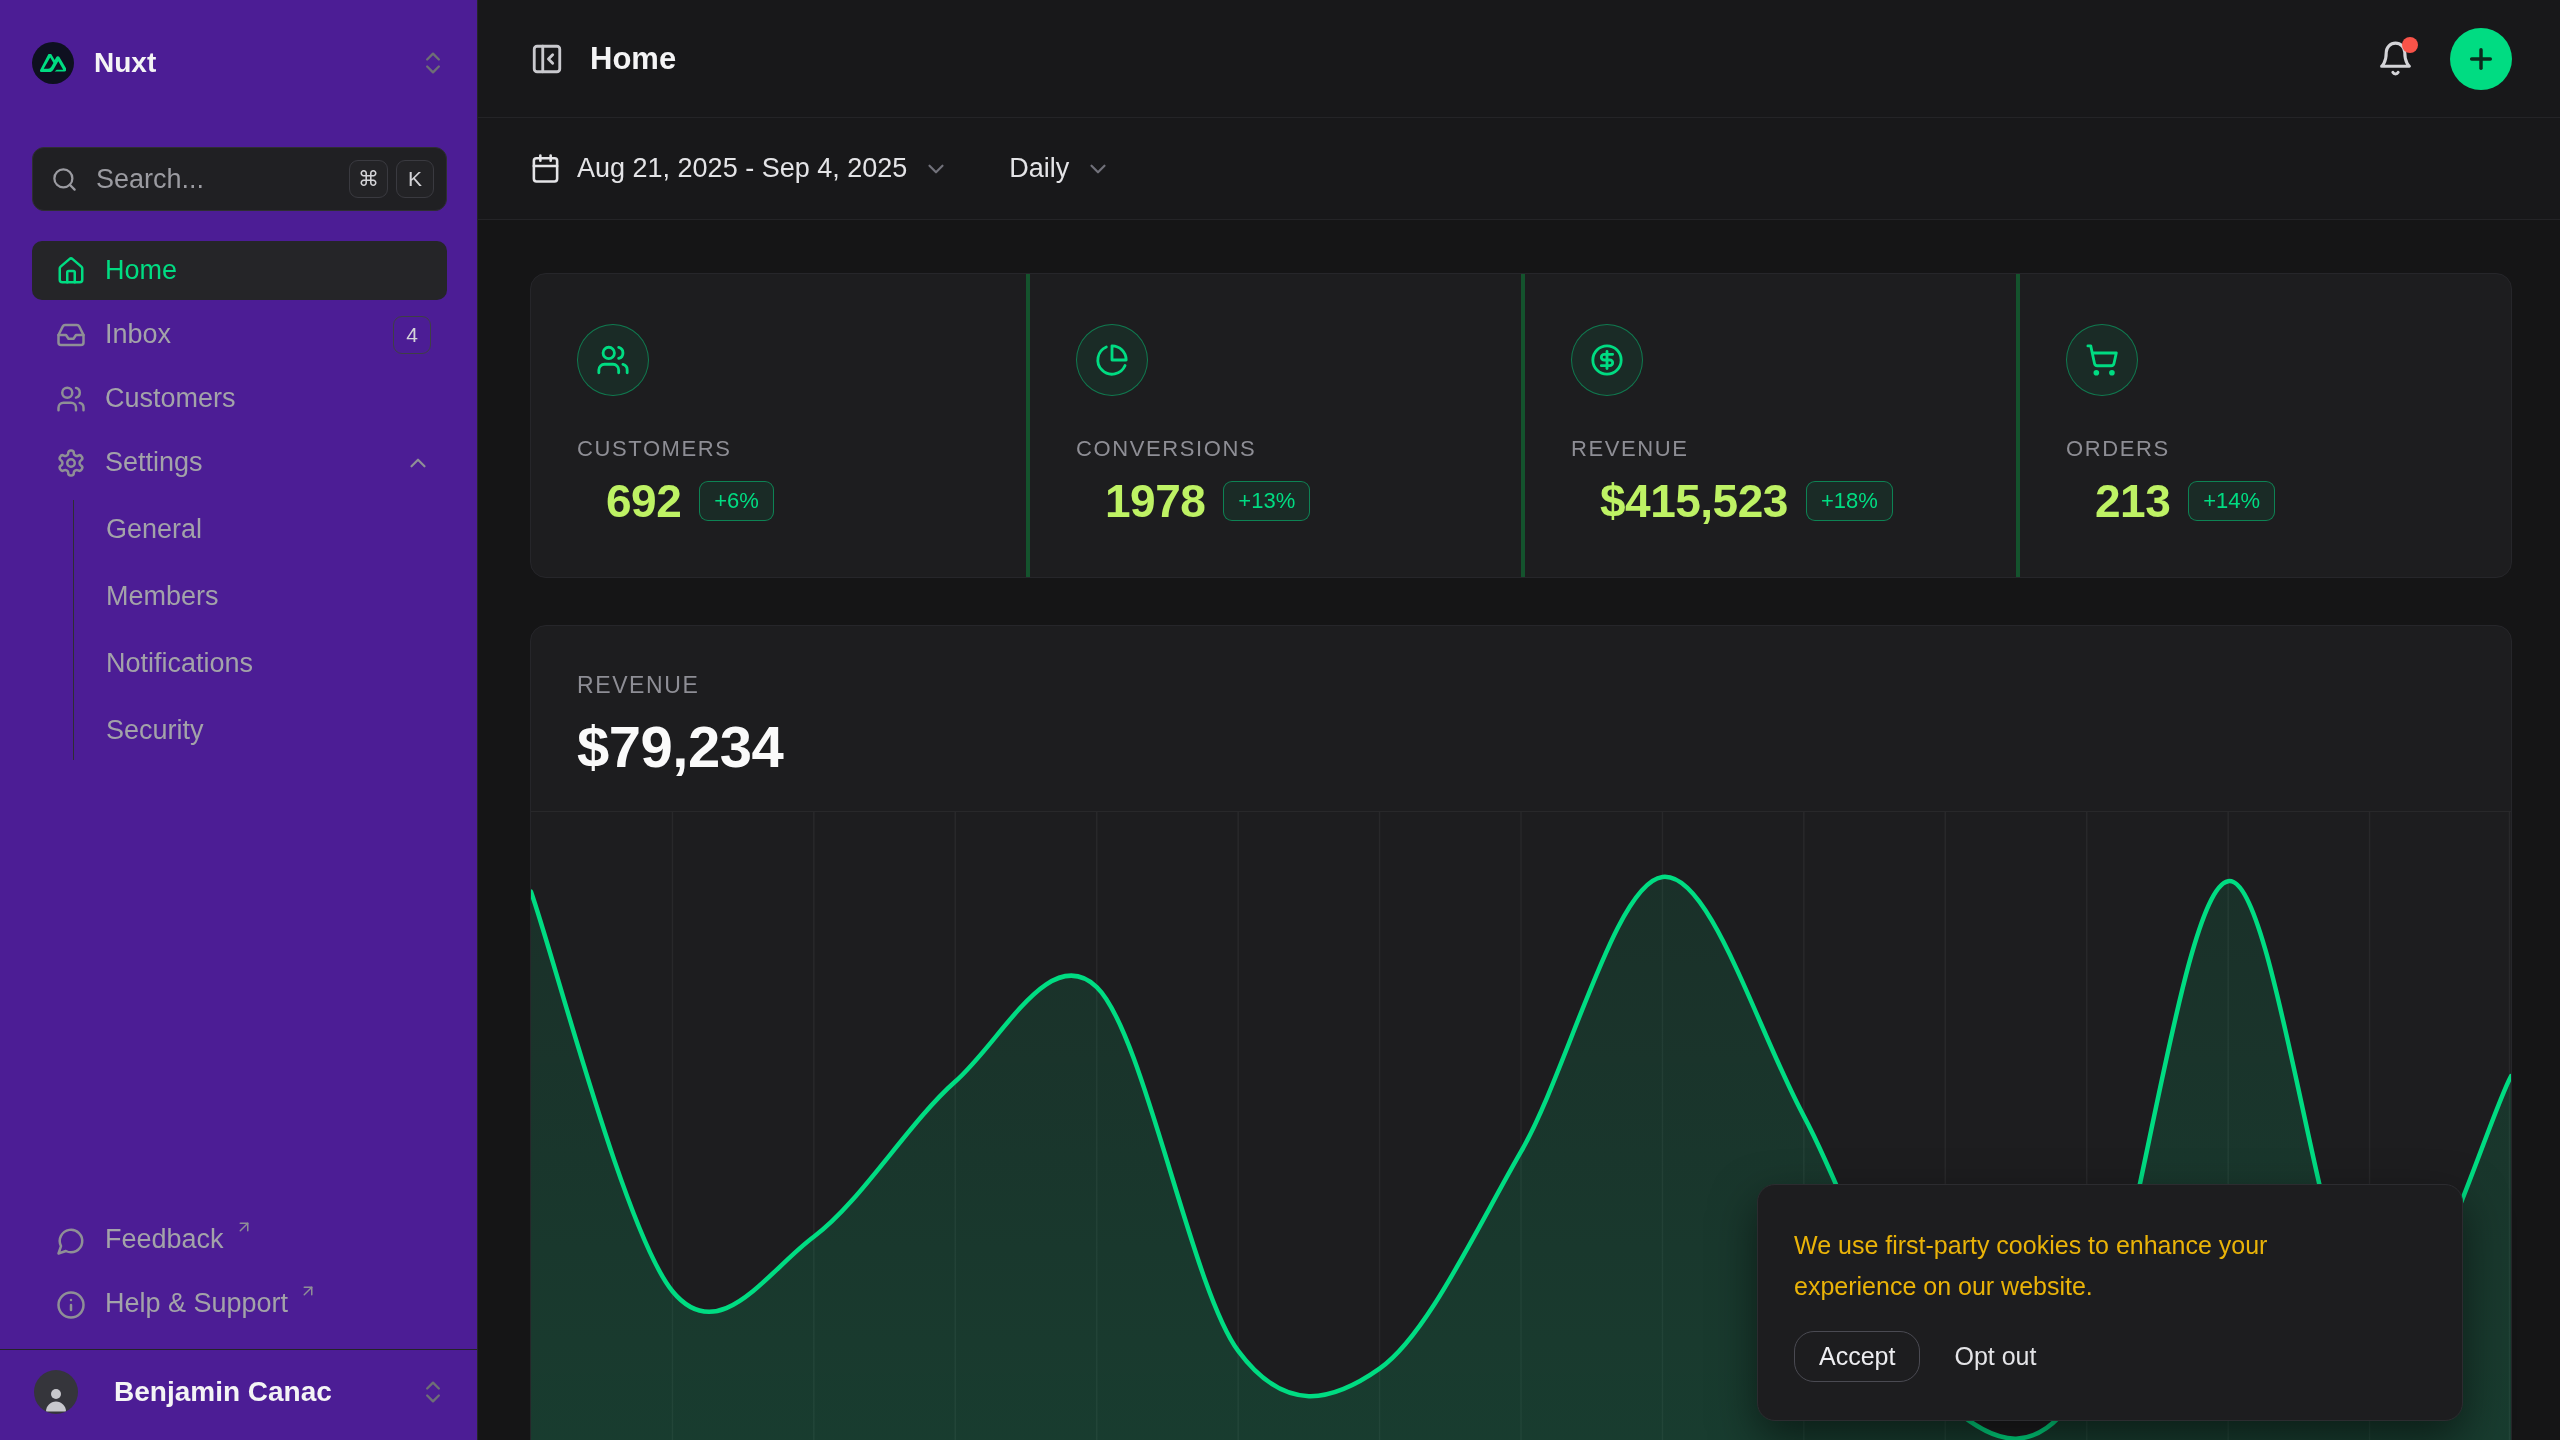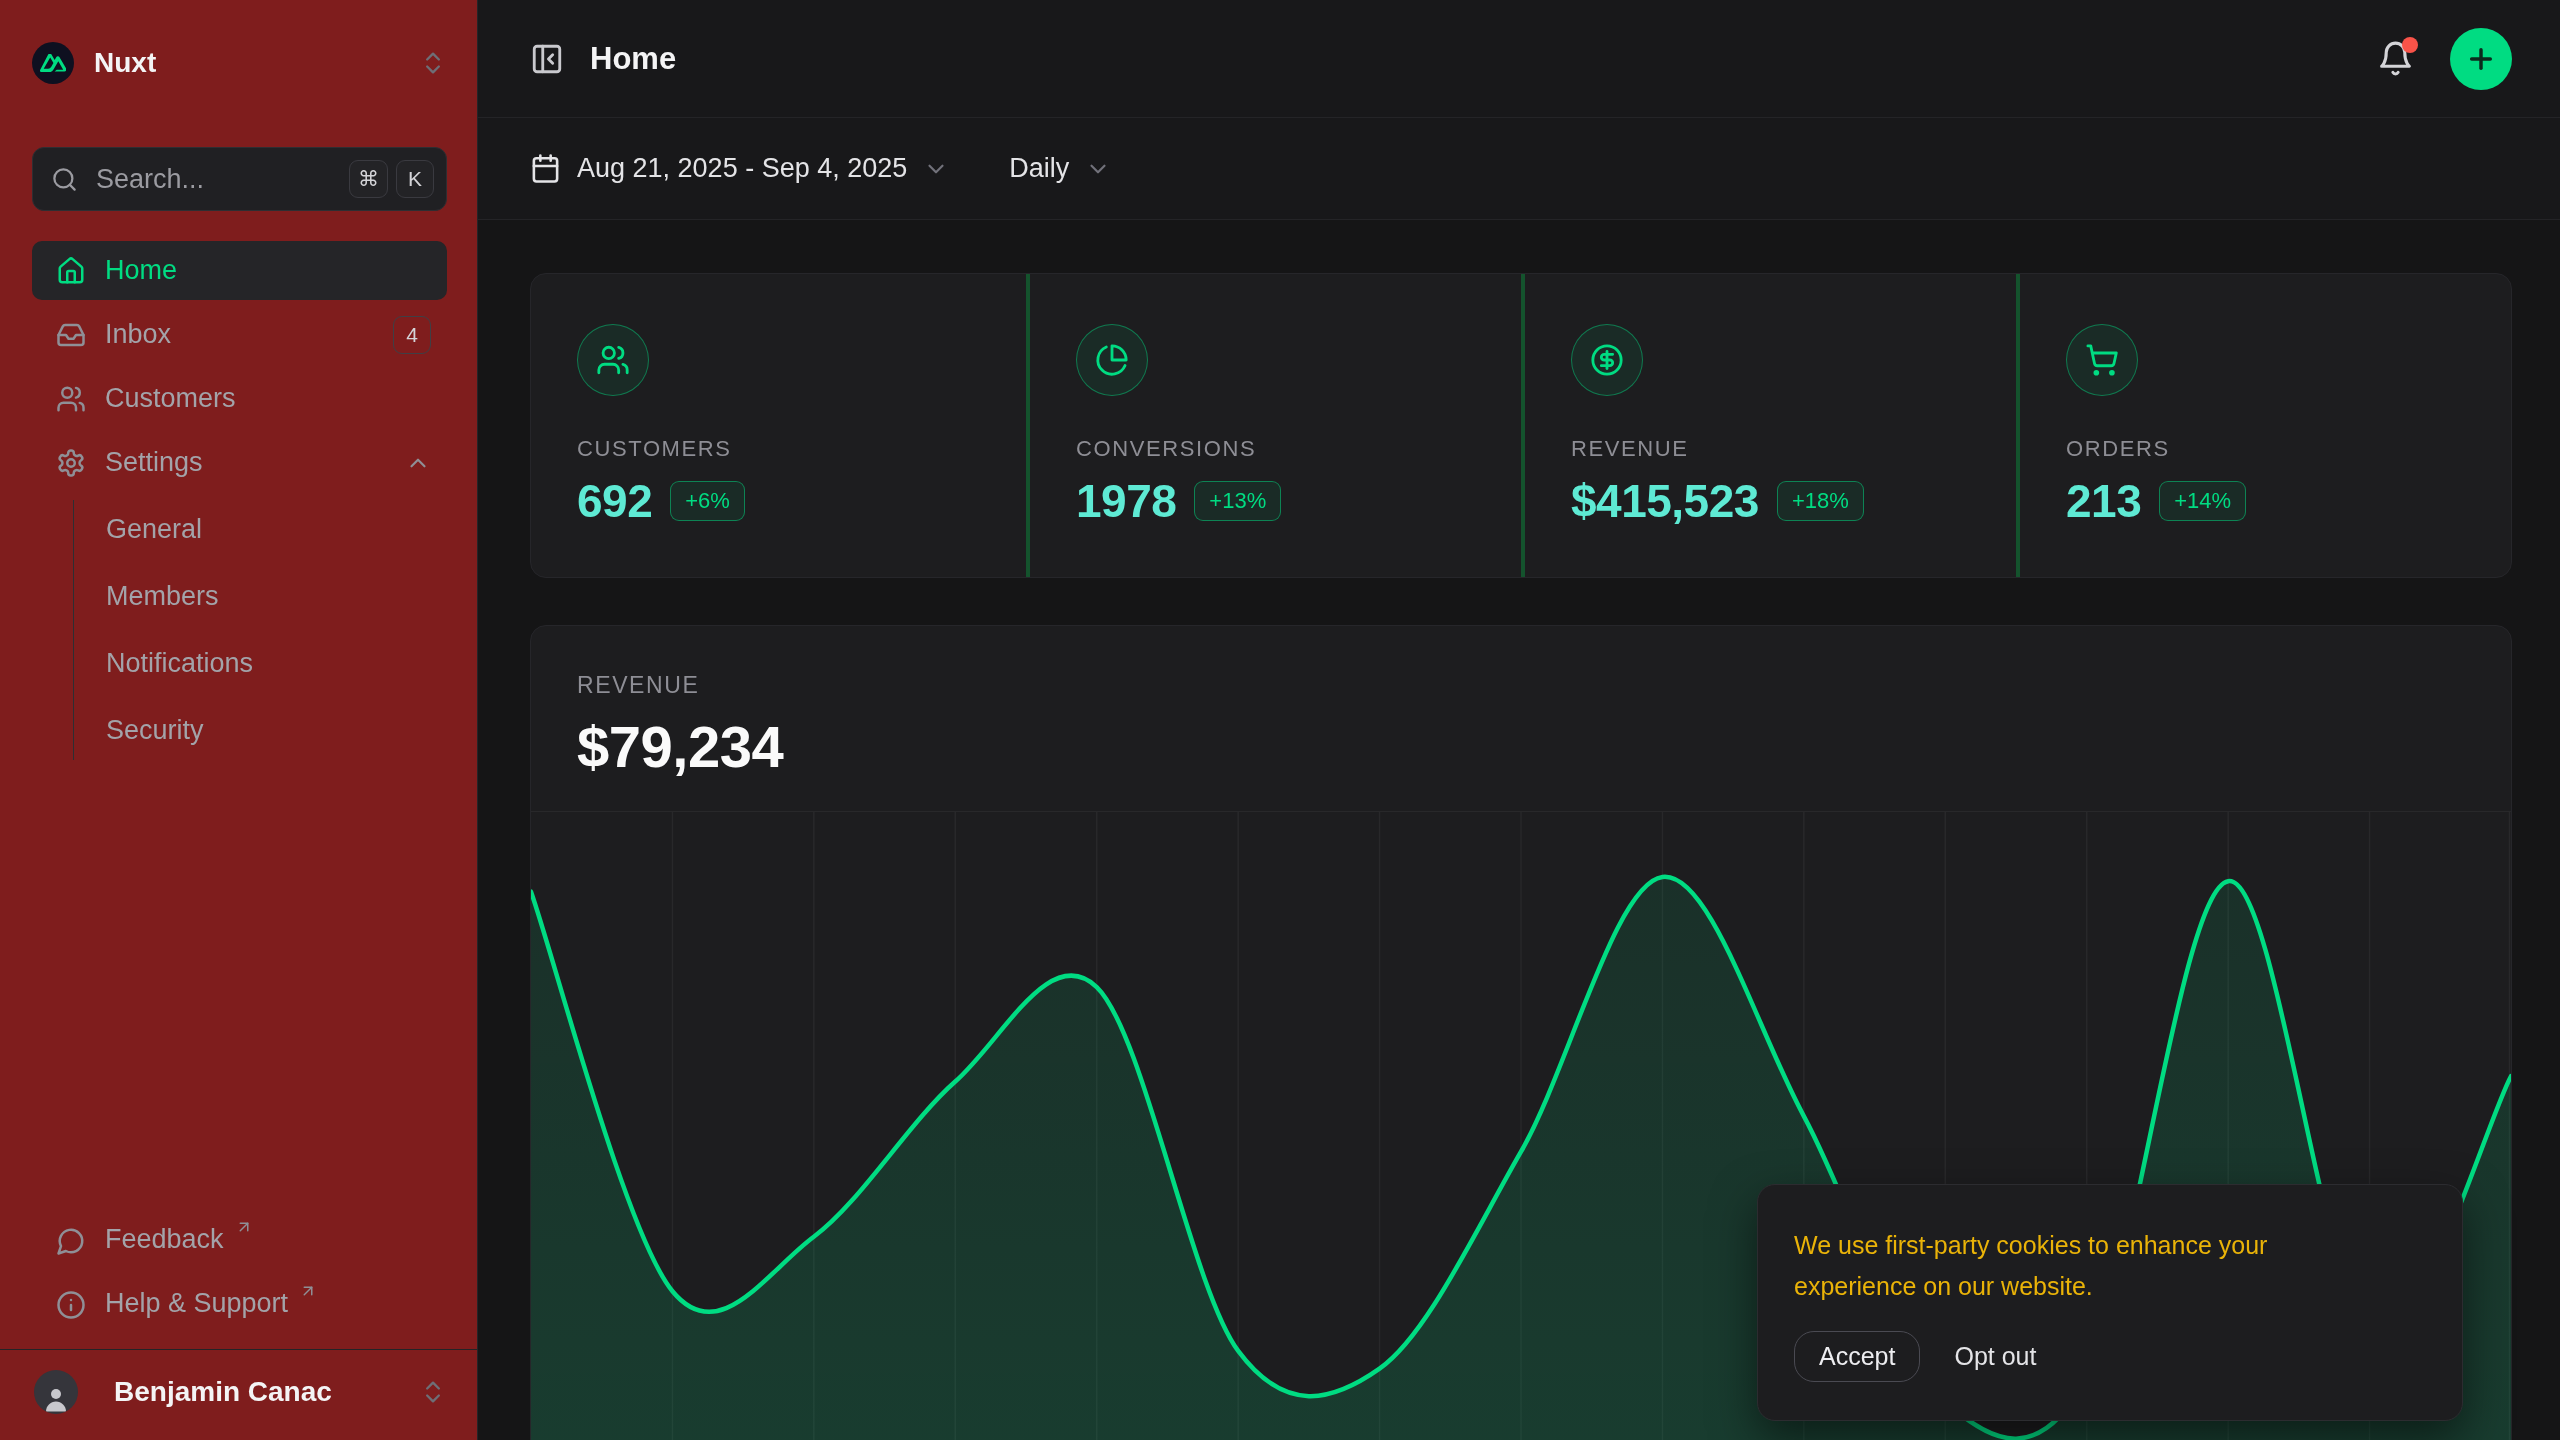--- a/index.html
+++ b/index.html
@@ -7,21 +7,21 @@
   body {
     width:2560px; height:1440px; overflow:hidden;
     background:#151516; color:#ededf0;
     font-family:"Liberation Sans", sans-serif;
   }
   .app { display:flex; width:2560px; height:1440px; position:relative; }
 
   
   .sidebar {
     flex:0 0 478px; width:478px; height:100%;
-    background:#7f1d1d; border-right:1px solid #242427;
+    background:#4c1d95; border-right:1px solid #242427;
     display:flex; flex-direction:column;
     padding:0 30px 0 32px;
   }
   .ws-row { margin-top:24px; height:78px; display:flex; align-items:center; gap:20px; cursor:pointer; }
   .ws-logo { width:42px; height:42px; border-radius:50%; background:#0e1020; display:flex; align-items:center; justify-content:center; }
   .ws-logo svg { width:26px; height:18px; }
   .ws-name { font-size:28px; font-weight:600; color:#f4f4f5; flex:1; }
   .chev-updown { color:#6e6e76; display:flex; }
   .chev-updown svg { width:28px; height:28px; }
 
@@ -121,21 +121,21 @@
   .stat-cell { padding:50px 46px; cursor:pointer; }
   .stat-cell + .stat-cell { border-left:4px solid #14532d; }
   .stat-icon {
     width:72px; height:72px; border-radius:50%;
     background:rgba(0,220,130,0.08); border:1.5px solid rgba(0,220,130,0.45);
     display:flex; align-items:center; justify-content:center; color:#00DC82;
   }
   .stat-icon svg { width:34px; height:34px; }
   .stat-label { margin-top:40px; font-size:22px; letter-spacing:1.6px; color:#8e8e95; font-weight:500; }
   .stat-value-row { margin-top:12px; display:flex; align-items:center; gap:18px; }
-  .stat-value { font-size:46px; font-weight:700; color:#5eead4; letter-spacing:-0.5px; }
+  .stat-value { font-size:46px; font-weight:700; color:#bef264; letter-spacing:-0.5px;margin-left:29px; }
   .delta-badge {
     padding:6px 14px; border-radius:9px; font-size:22px; font-weight:500; color:#00DC82;
     background:rgba(0,220,130,0.08); border:1px solid rgba(0,220,130,0.5);
   }
 
   .revenue-card {
     margin-top:47px; height:880px; border:1px solid #26262a; border-radius:16px;
     background:#1d1d1f; position:relative; overflow:hidden;
   }
   .revenue-head { padding:46px 46px 0 46px; }

